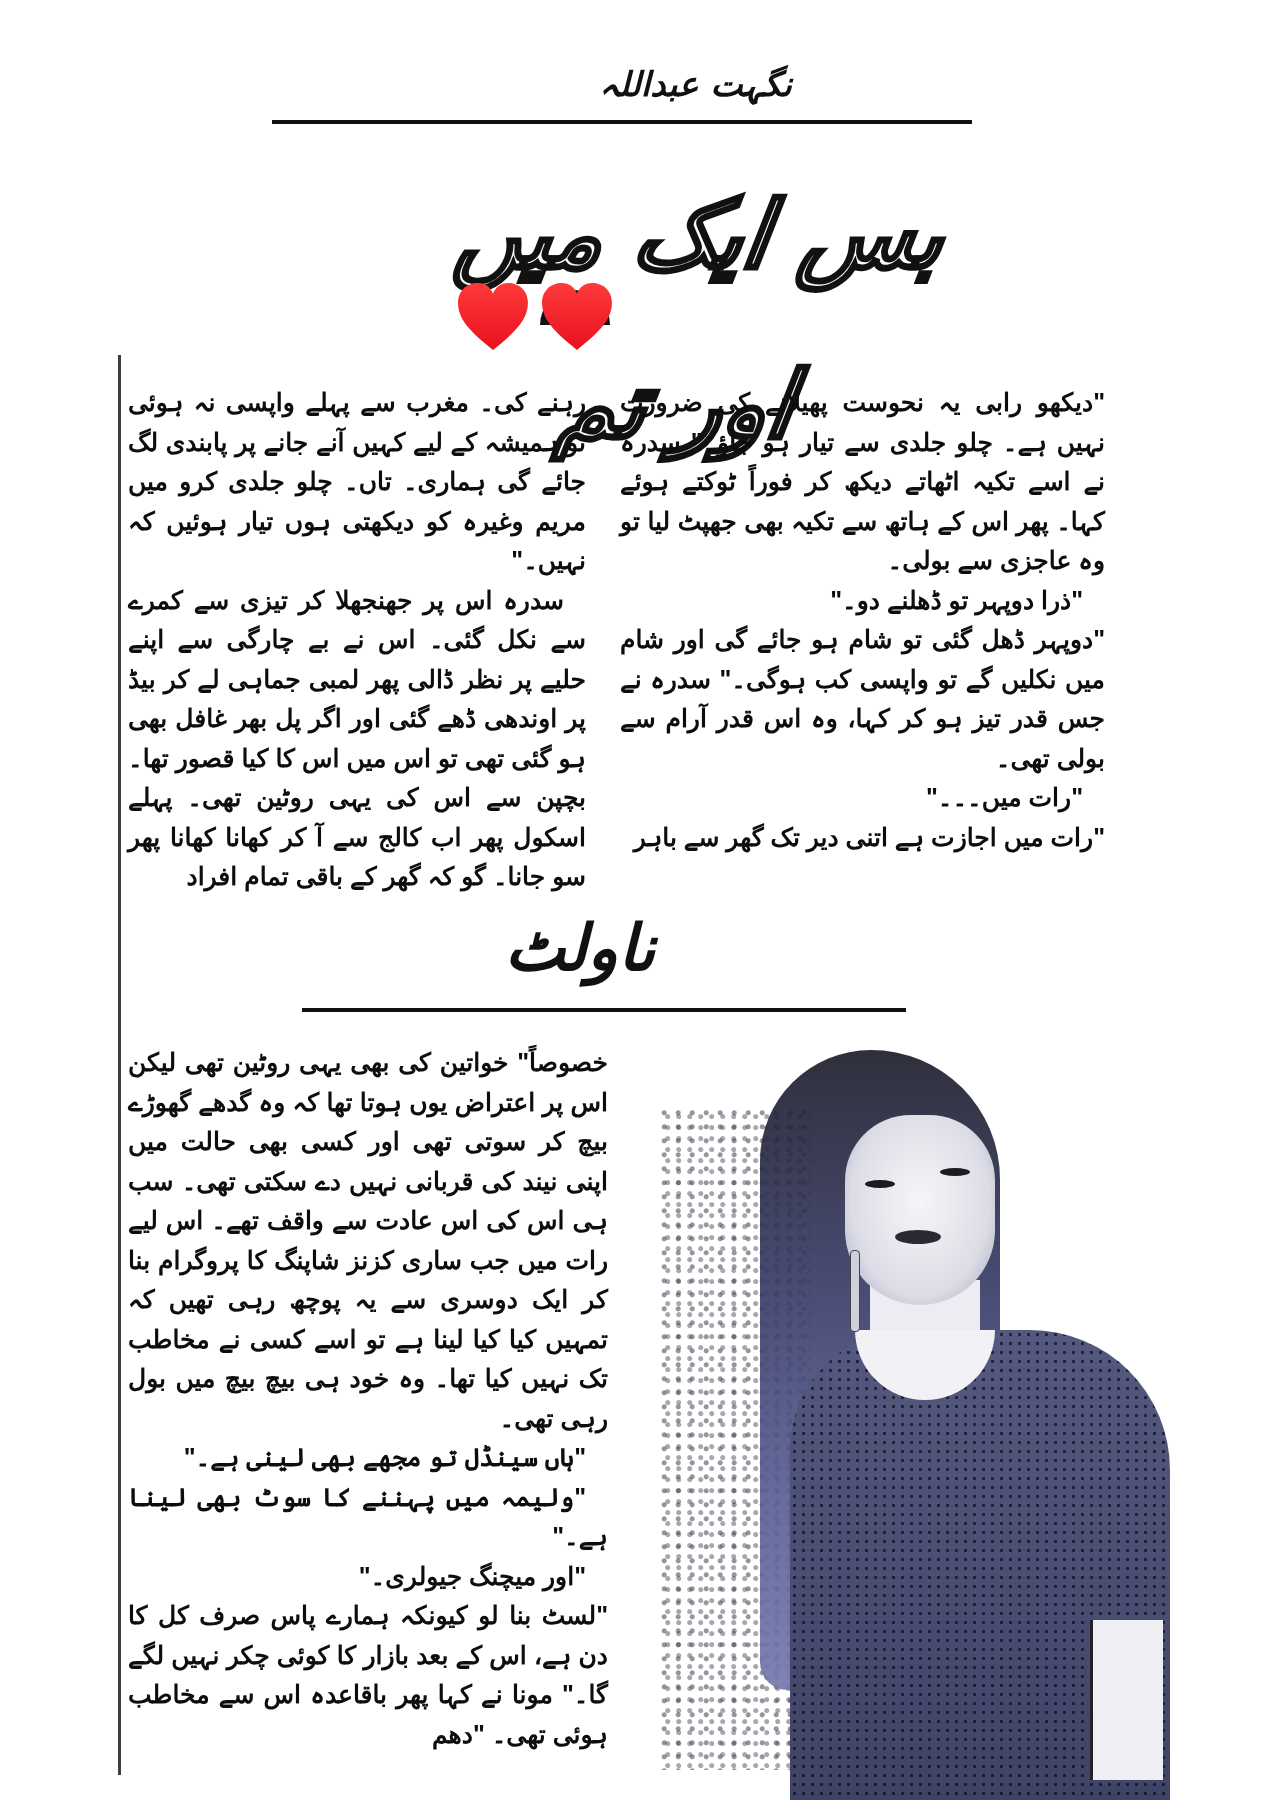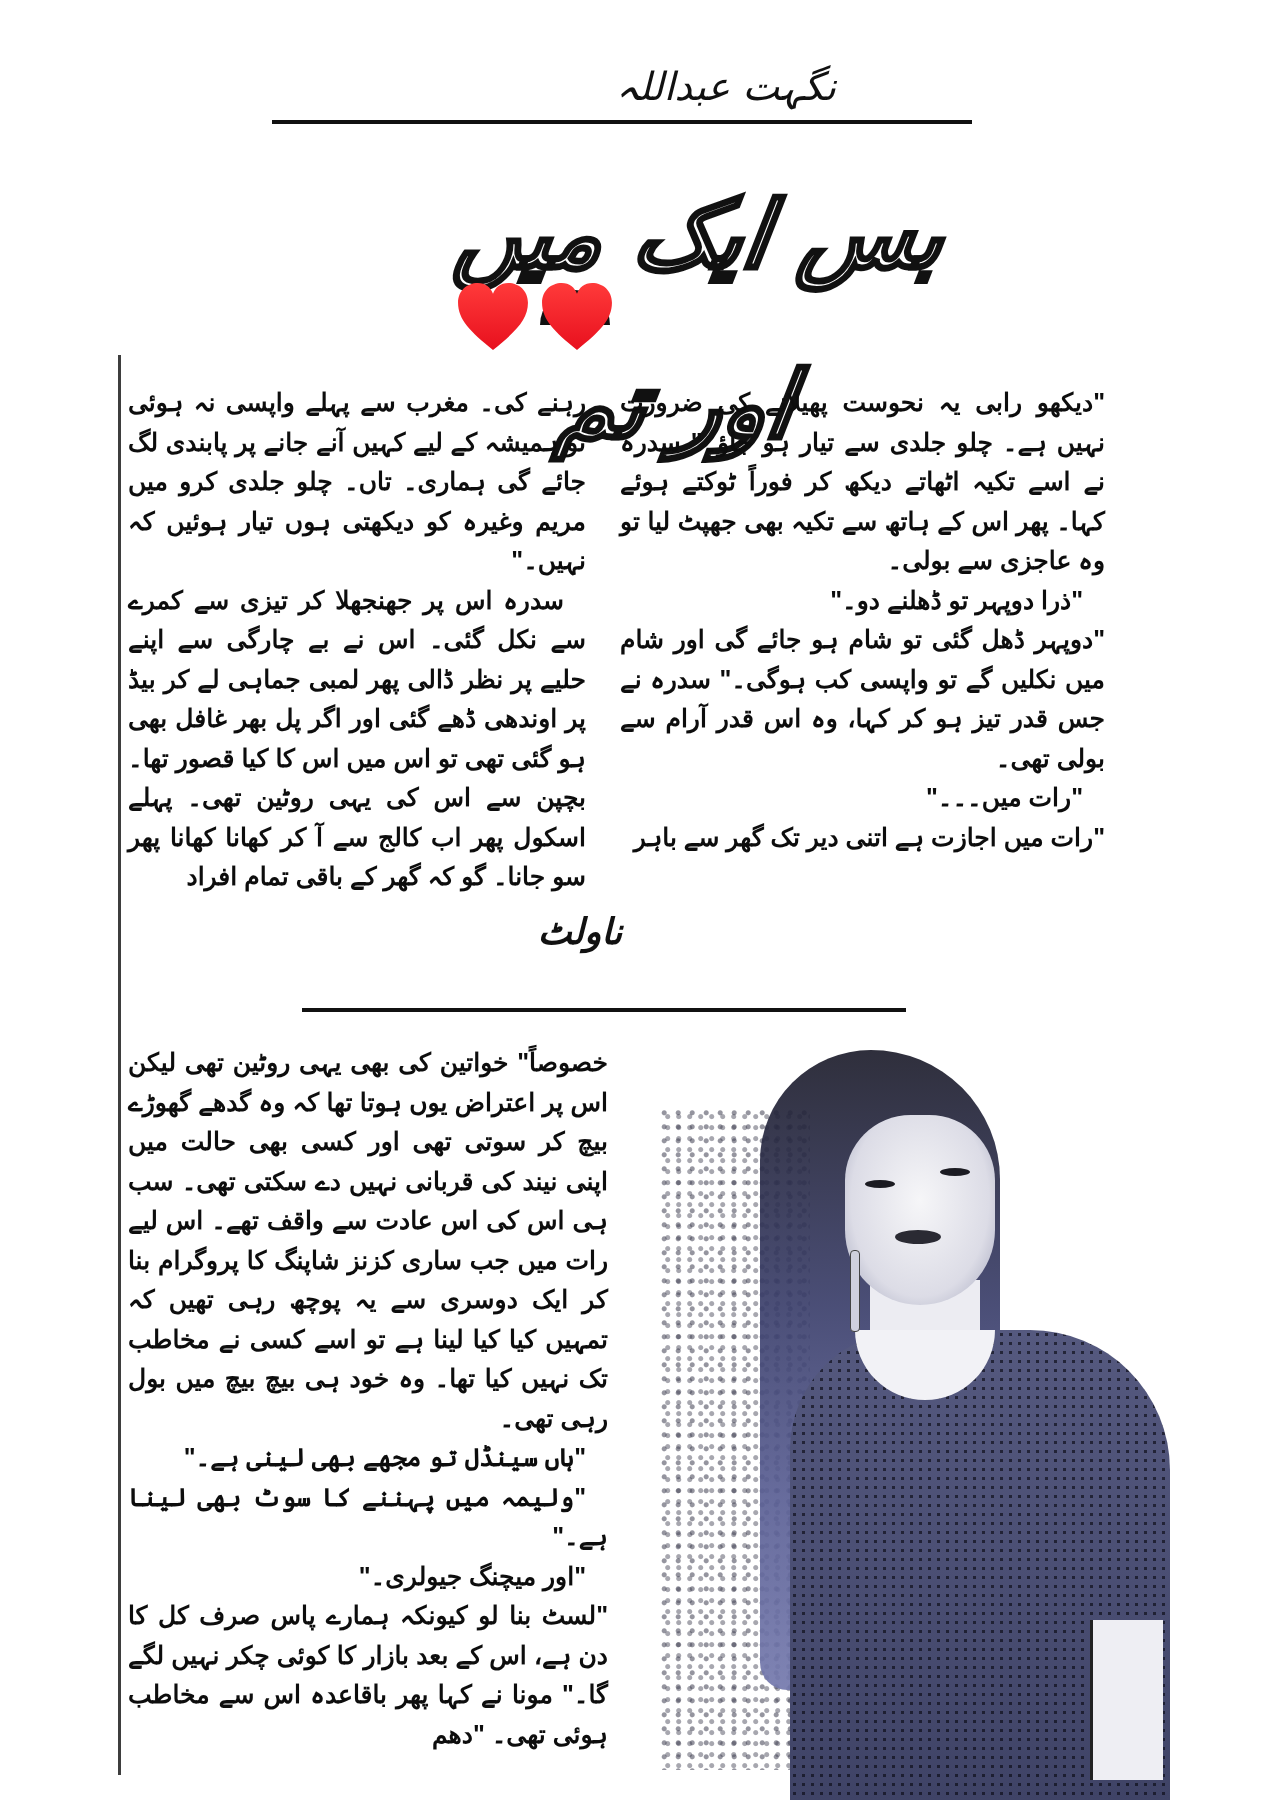--- a/index.html
+++ b/index.html
@@ -5,42 +5,42 @@
   html, body { margin: 0; padding: 0; background: #ffffff; }
   body { width: 1271px; height: 1800px; position: relative; overflow: hidden;
          font-family: "DejaVu Sans", sans-serif; color: #111; }
 
   .page { position: absolute; left: 0; top: 0; width: 1271px; height: 1800px; background: #ffffff; }
 
   
   .scan-edge { position: absolute; left: 118px; top: 355px; width: 3px; height: 1420px; background: #1c1c1c; opacity: .85; }
 
   
-  .author { position: absolute; left: 576px; top: 64px; width: 260px; text-align: right; direction: rtl;
-            font-family: "DejaVu Serif", serif; font-size: 39px; font-style: italic; font-weight: normal; color: #111; }
+  .author { position: absolute; left: 532px; top: 64px; width: 260px; text-align: right; direction: rtl;
+            font-family: "DejaVu Serif", serif; font-size: 34px; font-style: italic; font-weight: bold; color: #111; }
   .rule-top { position: absolute; left: 272px; top: 120px; width: 700px; height: 4px; background: #111; }
 
   
   .title { position: absolute; left: 420px; top: 150px; width: 560px; height: 170px; text-align: center; direction: rtl;
            font-family: "DejaVu Serif", serif; font-size: 92px; font-weight: bold; font-style: italic;
            color: #fff; -webkit-text-stroke: 4px #111; line-height: 170px; transform: skewX(-8deg); }
   .title-blob { position: absolute; left: 540px; top: 290px; width: 70px; height: 35px; border-radius: 35px 35px 0 0; background: #111; }
 
   
   .col { position: absolute; direction: rtl; text-align: justify; font-family: Liberation Sans, sans-serif;
          font-weight: bold; color: #0d0d0d; font-size: 25px; line-height: 39.5px; }
   .col p { margin: 0; }
   .col p.ind { text-indent: 22px; }
   .col-top-right { left: 620px; top: 383px; width: 485px; }
   .col-top-left  { left: 128px; top: 383px; width: 458px; }
   .col-bottom    { left: 128px; top: 1043px; width: 480px; }
 
   
   .section-head { position: absolute; left: 480px; top: 910px; width: 200px; text-align: center; direction: rtl;
-                  font-family: "DejaVu Serif", serif; font-size: 36px; font-style: italic; font-weight: bold; color: #111; }
+                  font-family: "DejaVu Serif", serif; font-size: 64px; font-style: italic; font-weight: bold; color: #111; }
   .rule-mid { position: absolute; left: 302px; top: 1008px; width: 604px; height: 4px; background: #111; }
 
   
   .illustration { position: absolute; left: 650px; top: 1030px; width: 520px; height: 770px; }
   .ill-foliage { position: absolute; left: 10px; top: 80px; width: 150px; height: 660px;
                  background:
                    radial-gradient(circle at 30% 20%, rgba(40,40,60,.55) 0 2px, transparent 3px) 0 0/14px 14px,
                    radial-gradient(circle at 70% 60%, rgba(40,40,60,.45) 0 2px, transparent 3px) 0 0/11px 11px;
                  opacity: .9; }
   .ill-hair { position: absolute; left: 110px; top: 20px; width: 240px; height: 640px; border-radius: 120px 140px 30px 30px;

